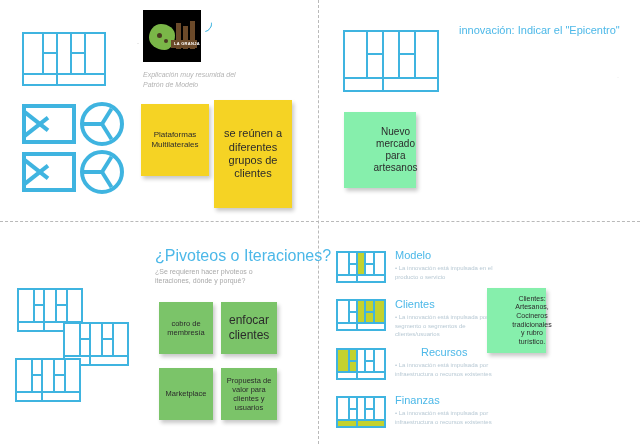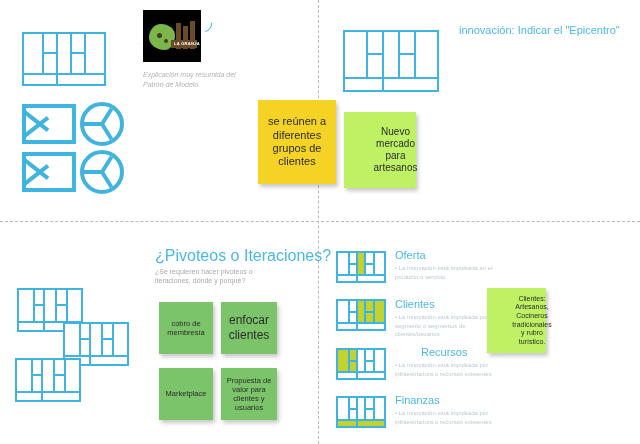--- a/index.html
+++ b/index.html
@@ -106,21 +106,21 @@
     display: flex;
     align-items: center;
     justify-content: center;
     text-align: center;
     line-height: 1.22;
     padding: 5px 4px;
     box-shadow: 2px 3px 4px rgba(0,0,0,0.22);
     color: #2b2b2b;
   }
   .note.yellow-strong { background: #f5d324; }
-  .note.yellow-soft   { background: #bef264; padding-left: 35px; }
+  .note.yellow-soft   { background: #86efac; padding-left: 35px; }
   .note.green         { background: #7bc469; }
 
   
   .head-blue {
     position: absolute;
     color: #4cb8e8;
     font-size: 11px;
     white-space: nowrap;
   }
   .sub-grey {
@@ -236,22 +236,23 @@
       <div class="logo-cactus" style="left:40px; top:16px; width:5px; height:23px;"></div>
       <div class="logo-cactus" style="left:47px; top:11px; width:5px; height:28px;"></div>
       <div class="logo-cactus" style="left:28px; top:30px; width:26px; height:8px;"></div>
       <div class="logo-word" style="left:31px; top:31px;">LA GRANJA</div>
     </div>
     <div class="teal-arc" style="left:196px; top:16px; width:14px; height:14px; transform:rotate(35deg);"></div>
     <div class="tiny-mark" style="left:137px; top:40px;">-</div>
 
     <div class="caption-ital" style="left:143px; top:70px; width:106px;">Explicación muy resumida del Patrón de Modelo</div>
 
-
-    <div class="note yellow-strong" style="left:214px; top:100px; width:78px; height:84px; font-size:11px;margin-left:44px;">se reúnen a diferentes grupos de clientes</div>
+    <div class="note yellow-strong" style="left:141px; top:104px; width:68px; height:72px; font-size:8px;">Plataformas Multilaterales</div>
+
+    <div class="note yellow-strong" style="left:214px; top:100px; width:78px; height:108px; font-size:11px;">se reúnen a diferentes grupos de clientes</div>
   </div>
 
   <div class="quad" id="quad-tr">
 
     <div class="bmc" style="left:24px; top:30px; width:96px; height:62px;">
       <div class="c tall"></div>
       <div class="c"></div>
       <div class="c tall"></div>
       <div class="c"></div>
       <div class="c tall"></div>
@@ -326,21 +327,21 @@
       <div class="c tall"></div>
       <div class="c"></div>
       <div class="c tall hl"></div>
       <div class="c"></div>
       <div class="c tall"></div>
       <div class="c"></div>
       <div class="c"></div>
       <div class="c botL"></div>
       <div class="c botR"></div>
     </div>
-    <div class="br-title" style="left:76px; top:27px;">Oferta</div>
+    <div class="br-title" style="left:76px; top:27px;">Modelo</div>
     <div class="br-desc" style="left:76px; top:42px;">• La innovación está impulsada en el producto o servicio</div>
 
     <div class="bmc" style="left:17px; top:77px; width:50px; height:32px;">
       <div class="c tall"></div>
       <div class="c"></div>
       <div class="c tall hl"></div>
       <div class="c hl"></div>
       <div class="c tall hl"></div>
       <div class="c"></div>
       <div class="c hl"></div>

